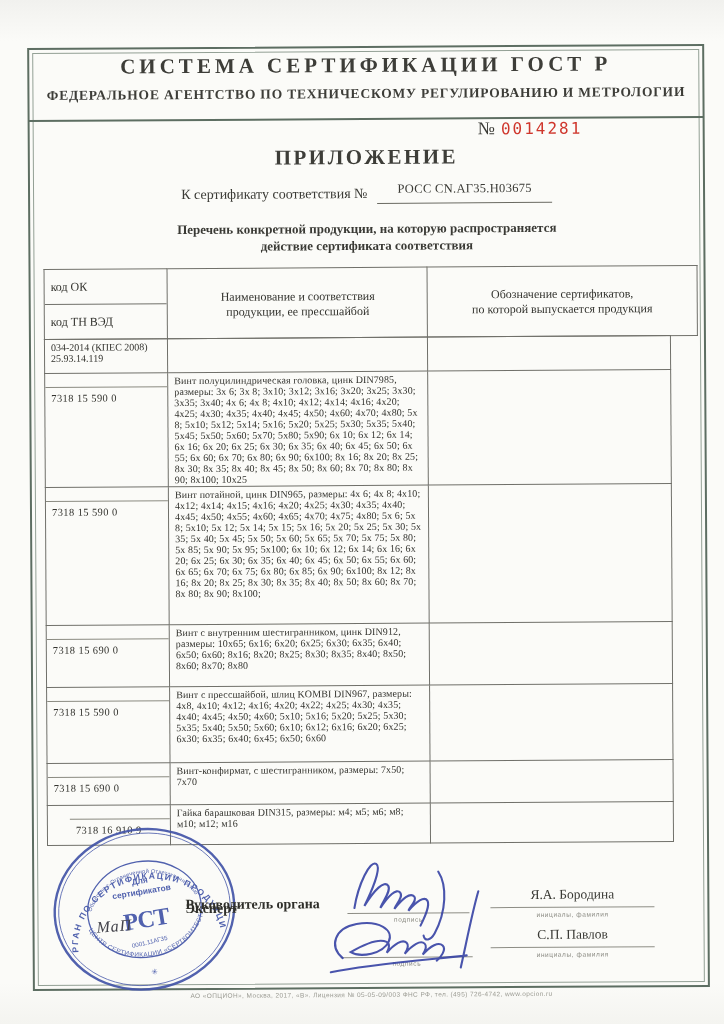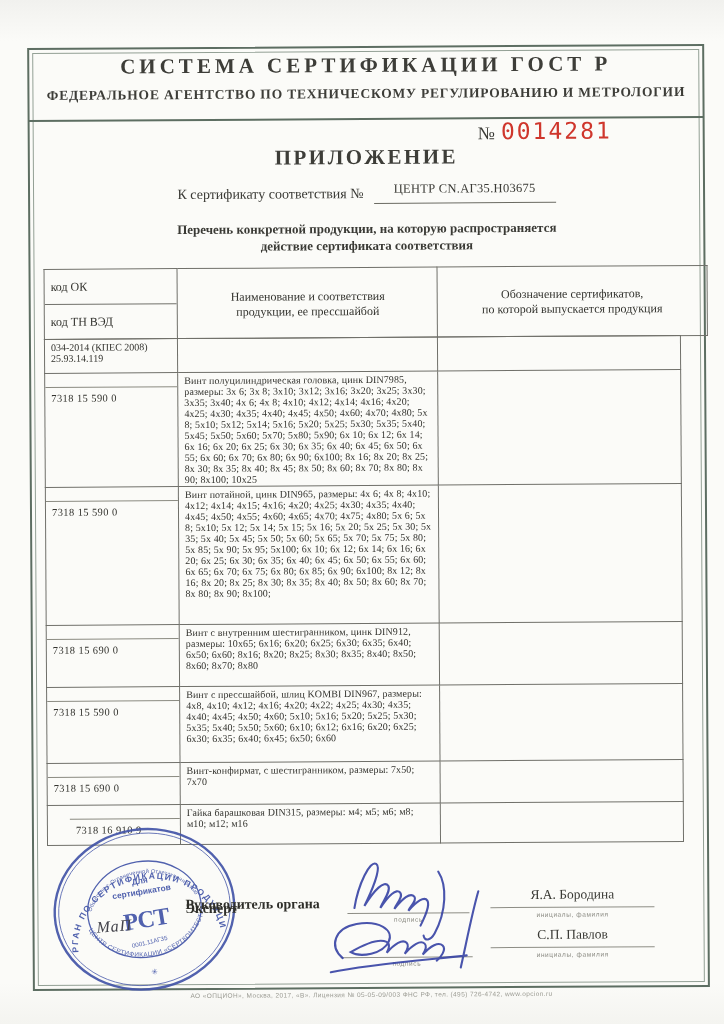--- a/index.html
+++ b/index.html
@@ -27,39 +27,39 @@
   
   .sys-title { position:absolute; left:30px; top:53px; width:677px; text-align:center;
                font-size:21px; font-weight:bold; letter-spacing:4px; color:#3d3d38; }
   .agency { position:absolute; left:30px; top:86px; width:677px; text-align:center;
             font-size:13.5px; font-weight:bold; letter-spacing:0.8px; color:#3d3d38; white-space:nowrap; }
 
   
   .form-number { position:absolute; left:480px; top:119px; }
   .form-number .nsign { font-size:18px; color:#3a3a35; margin-right:6px; }
   .form-number .digits { font-family:"DejaVu Sans Mono","Liberation Mono",monospace;
-                         font-size:23px; letter-spacing:2px; color:#cf362c; }
+                         font-size:16px; letter-spacing:2px; color:#cf362c; }
 
   .app-title { position:absolute; left:30px; top:145px; width:677px; text-align:center;
                font-size:21px; font-weight:bold; letter-spacing:2.5px; color:#3d3d38; }
 
   .cert-line { position:absolute; left:30px; top:186px; width:677px; text-align:center; font-size:14px; color:#3a3a35; }
   .cert-value { display:inline-block; border-bottom:1.2px solid #6a6a62; padding:0 20px 1px; margin-left:10px; }
   .cert-value > span { display:inline-block; transform:translateY(-5px); font-size:12.5px; letter-spacing:0.3px; }
 
   .subtitle { position:absolute; left:30px; top:220px; width:677px; text-align:center;
               font-size:13px; font-weight:bold; color:#3a3a35; line-height:17px; }
 
   
   .tbl { position:absolute; left:45px; top:267px; border-collapse:collapse; table-layout:fixed; }
   .tbl td { border:1px solid #70706a; vertical-align:top; font-size:10px; line-height:11px; overflow:hidden; }
   .tbl-head { width:645px; }
   .tbl-head td { height:70px; }
   .tbl-body { width:618px; }
-  td.c1 { width:133px; }
+  td.c1 { width:123px; }
   td.c2 { width:260px; padding:2px 5px 0 6px; }
   td.c3h { width:270px; }
   td.c3 { width:243px; }
   .h-c1 { padding:0; height:100%; display:flex; flex-direction:column; }
   .h-c1 .half { flex:1; display:flex; align-items:center; padding-left:6px; font-size:12px; }
   .h-c1 .half:first-child { border-bottom:1px solid #70706a; }
   .h-mid { display:flex; flex-direction:column; justify-content:center; align-items:center;
            height:100%; font-size:12px; line-height:15px; text-align:center; }
   .codecell { padding:0 4px 0 6px; }
   .codebar { border-top:1px solid #8a8a80; margin:13px -4px 5px -6px; }
@@ -110,21 +110,21 @@
   <div class="agency">ФЕДЕРАЛЬНОЕ АГЕНТСТВО ПО ТЕХНИЧЕСКОМУ РЕГУЛИРОВАНИЮ И МЕТРОЛОГИИ</div>
   <div class="head-divider"></div>
 
   <div class="form-number">
     <span class="nsign">№</span><span class="digits">0014281</span>
   </div>
 
   <div class="app-title">ПРИЛОЖЕНИЕ</div>
 
   <div class="cert-line">
-    <span>К сертификату соответствия №</span><span class="cert-value"><span>ЦЕНТР CN.АГ35.Н03675</span></span>
+    <span>К сертификату соответствия №</span><span class="cert-value"><span>РОСС CN.АГ35.Н03675</span></span>
   </div>
 
   <div class="subtitle">
     <div>Перечень конкретной продукции,  на которую распространяется</div>
     <div>действие сертификата соответствия</div>
   </div>
 
   <table class="tbl tbl-head">
     <tbody>
         <tr>

